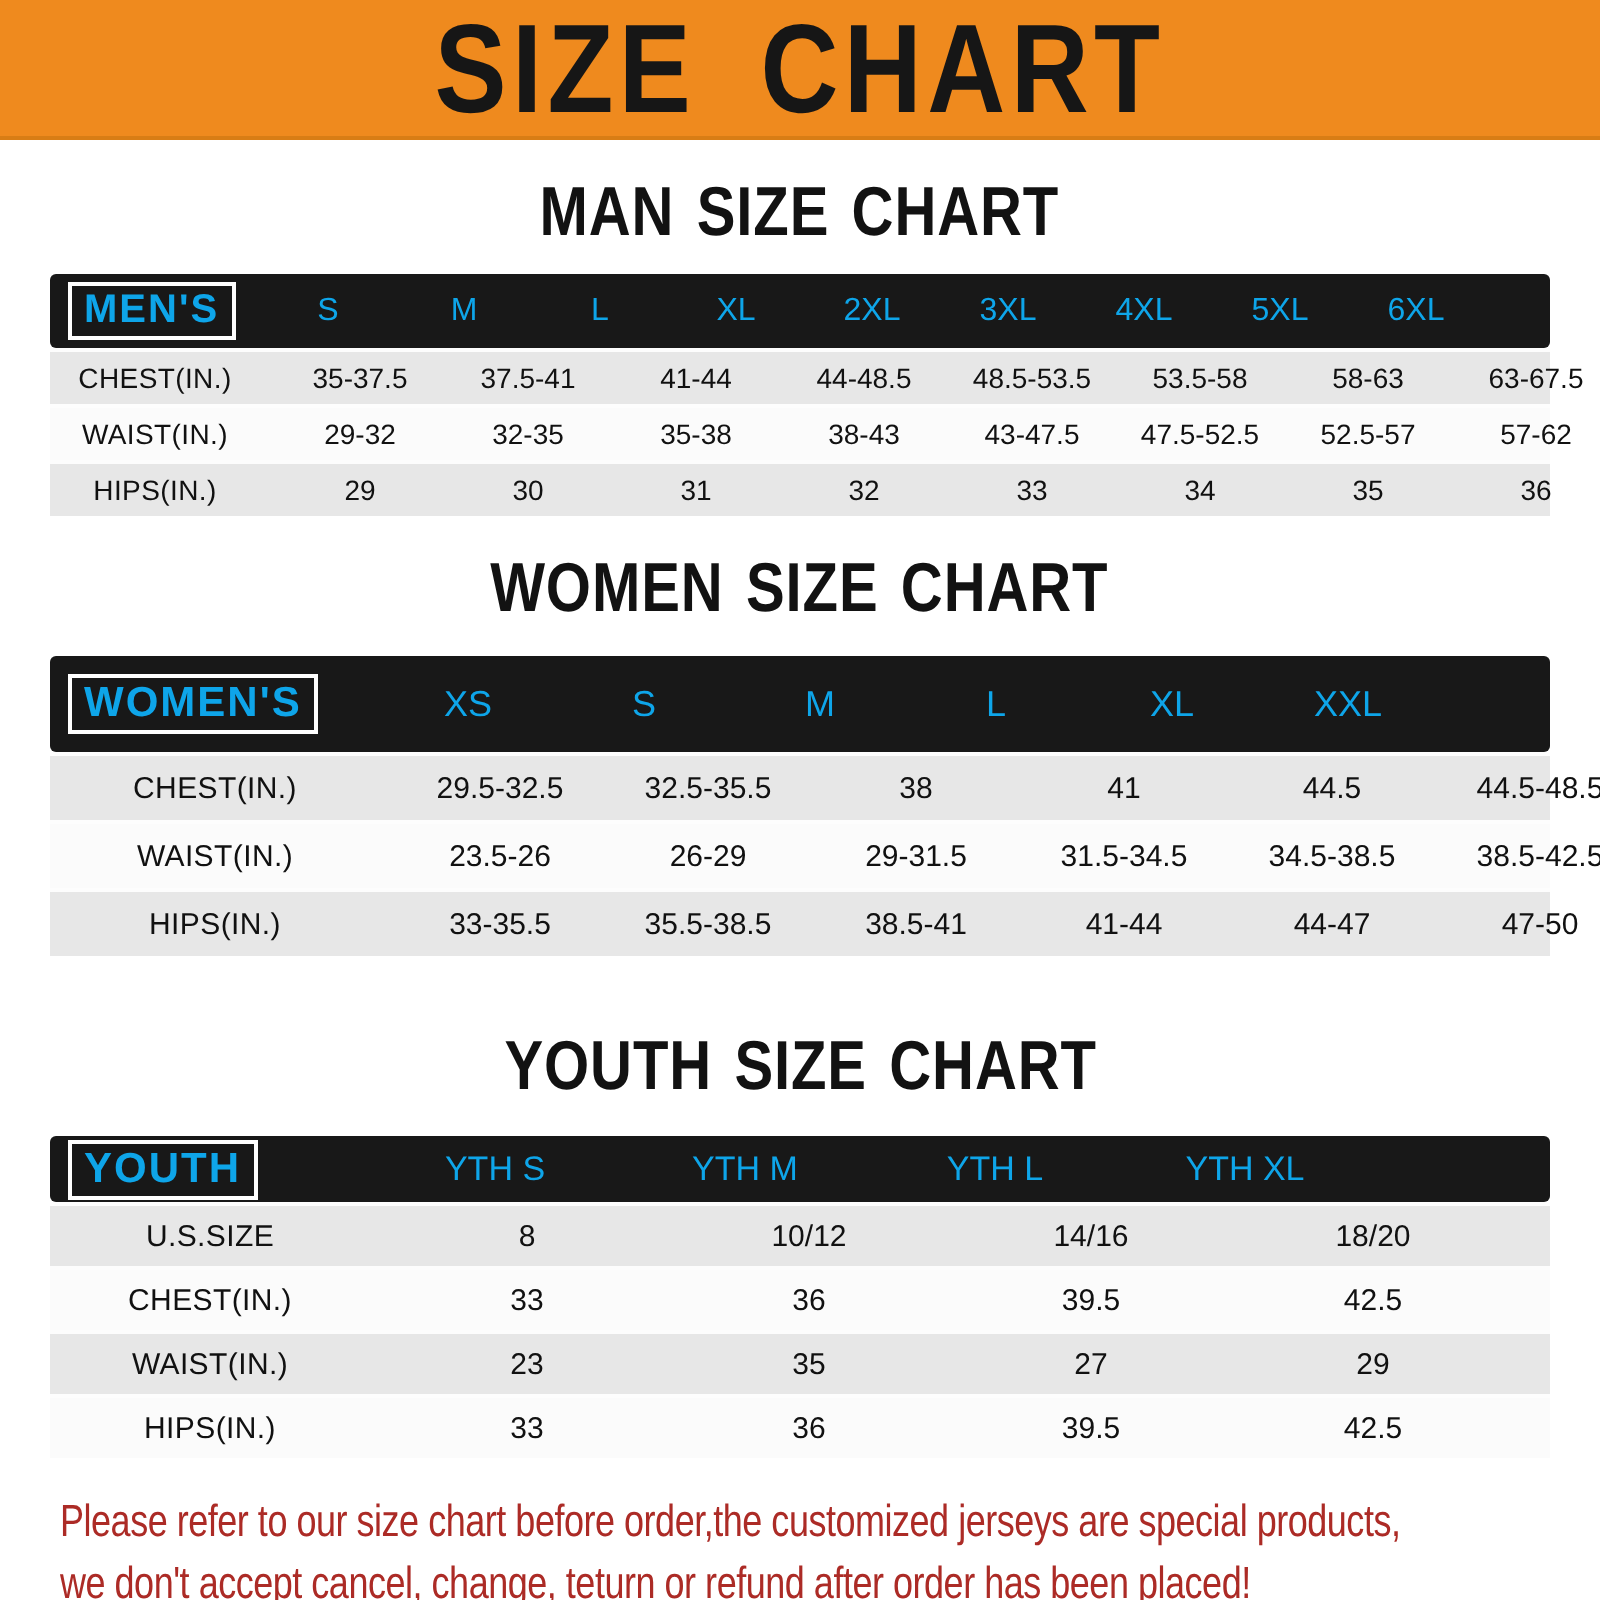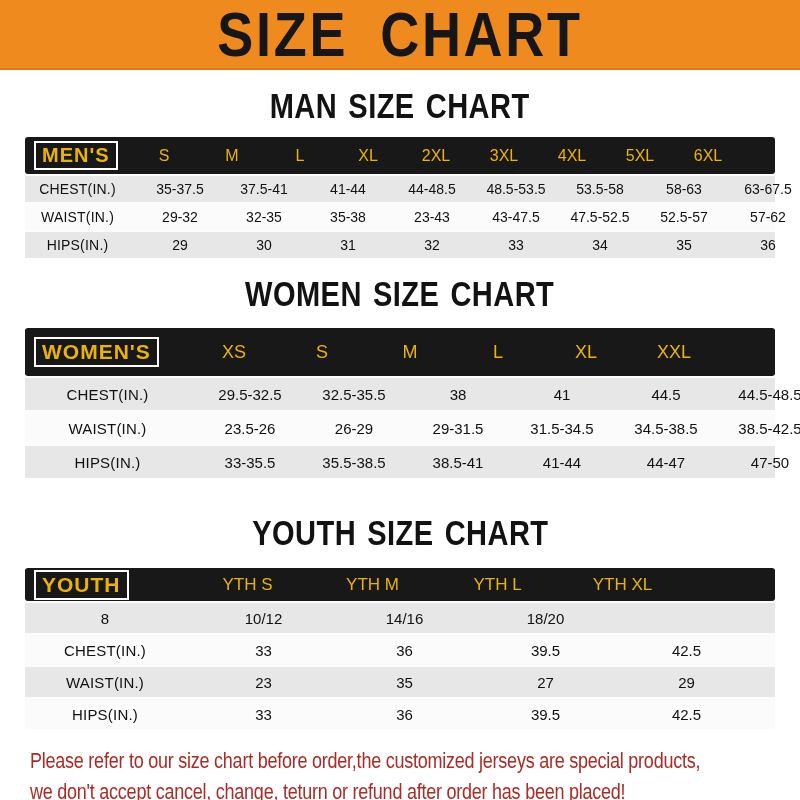--- a/index.html
+++ b/index.html
@@ -41,21 +41,21 @@
 
   
   .sizetable { margin: 0 25px; }
   .trow {
     display: grid;
     grid-template-columns: var(--cols);
     align-items: center;
   }
   .thead {
     background: var(--bar-black, #181818);
-    color: #eab308;
+    color: #0ea5e9;
     border-radius: 3px;
   }
   .datarow { border-top: 2px solid #fdfdfd; gap: 16px; }
   .r-gray  { background: var(--row-gray, #E7E7E7); }
   .r-white { background: var(--row-white, #FBFBFB); }
 
   .tcell { text-align: center; white-space: nowrap; }
   .tlabel-cell { text-align: left; padding-left: 9px; }
   .tlabel-box {
     display: inline-block;
@@ -137,21 +137,21 @@
         <div class="tcell">53.5-58</div>
         <div class="tcell">58-63</div>
         <div class="tcell">63-67.5</div>
         <div class="tcell">67.5-72</div>
       </div>
       <div class="trow datarow r-white">
         <div class="tcell rowlabel">WAIST(IN.)</div>
         <div class="tcell">29-32</div>
         <div class="tcell">32-35</div>
         <div class="tcell">35-38</div>
-        <div class="tcell">23-43</div>
+        <div class="tcell">38-43</div>
         <div class="tcell">43-47.5</div>
         <div class="tcell">47.5-52.5</div>
         <div class="tcell">52.5-57</div>
         <div class="tcell">57-62</div>
         <div class="tcell">62-66.5</div>
       </div>
       <div class="trow datarow r-gray">
         <div class="tcell rowlabel">HIPS(IN.)</div>
         <div class="tcell">29</div>
         <div class="tcell">30</div>
@@ -212,20 +212,21 @@
   </h2>
   <section class="sizetable table-youth">
       <div class="trow thead">
         <div class="tcell tlabel-cell"><span class="tlabel-box">YOUTH</span></div>
         <div class="tcell thcell">YTH S</div>
         <div class="tcell thcell">YTH M</div>
         <div class="tcell thcell">YTH L</div>
         <div class="tcell thcell">YTH XL</div>
       </div>
       <div class="trow datarow r-gray">
+        <div class="tcell rowlabel">U.S.SIZE</div>
         <div class="tcell">8</div>
         <div class="tcell">10/12</div>
         <div class="tcell">14/16</div>
         <div class="tcell">18/20</div>
       </div>
       <div class="trow datarow r-white">
         <div class="tcell rowlabel">CHEST(IN.)</div>
         <div class="tcell">33</div>
         <div class="tcell">36</div>
         <div class="tcell">39.5</div>

